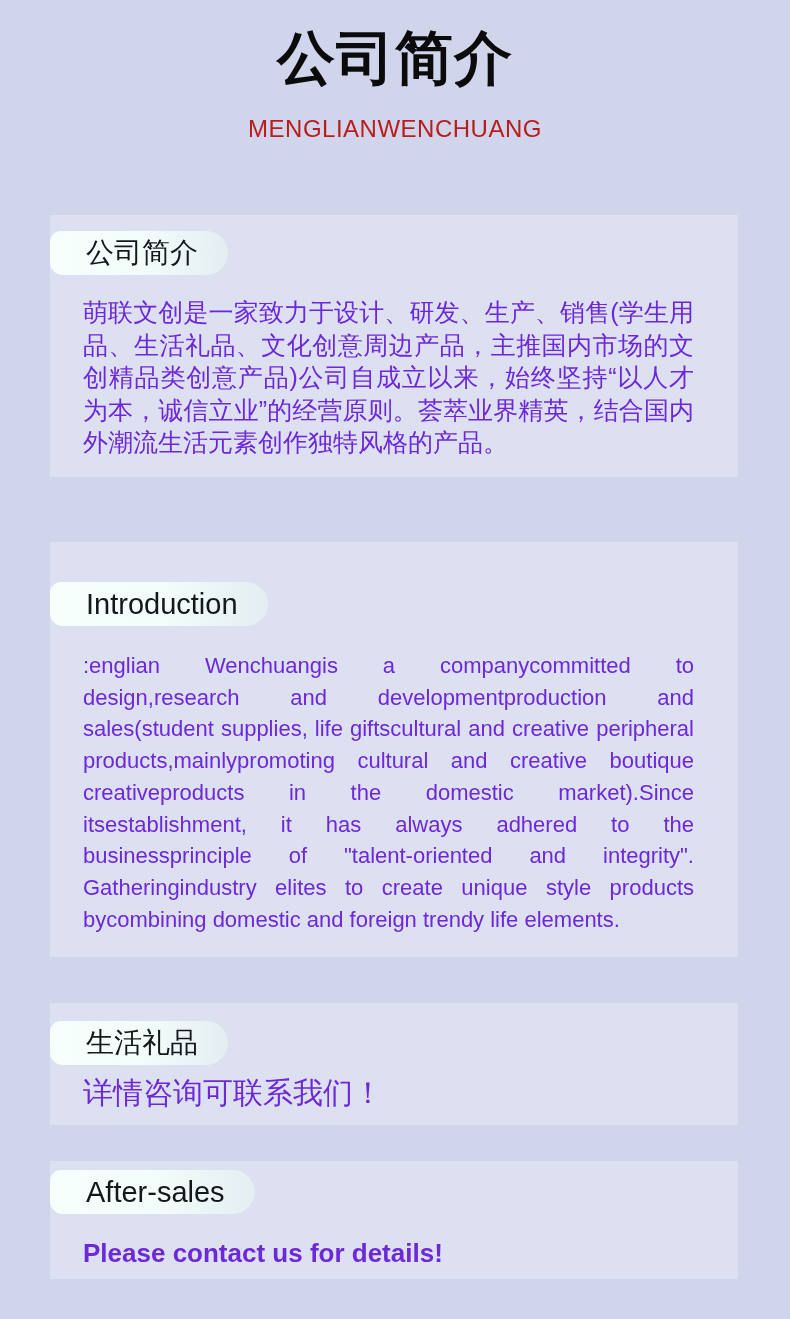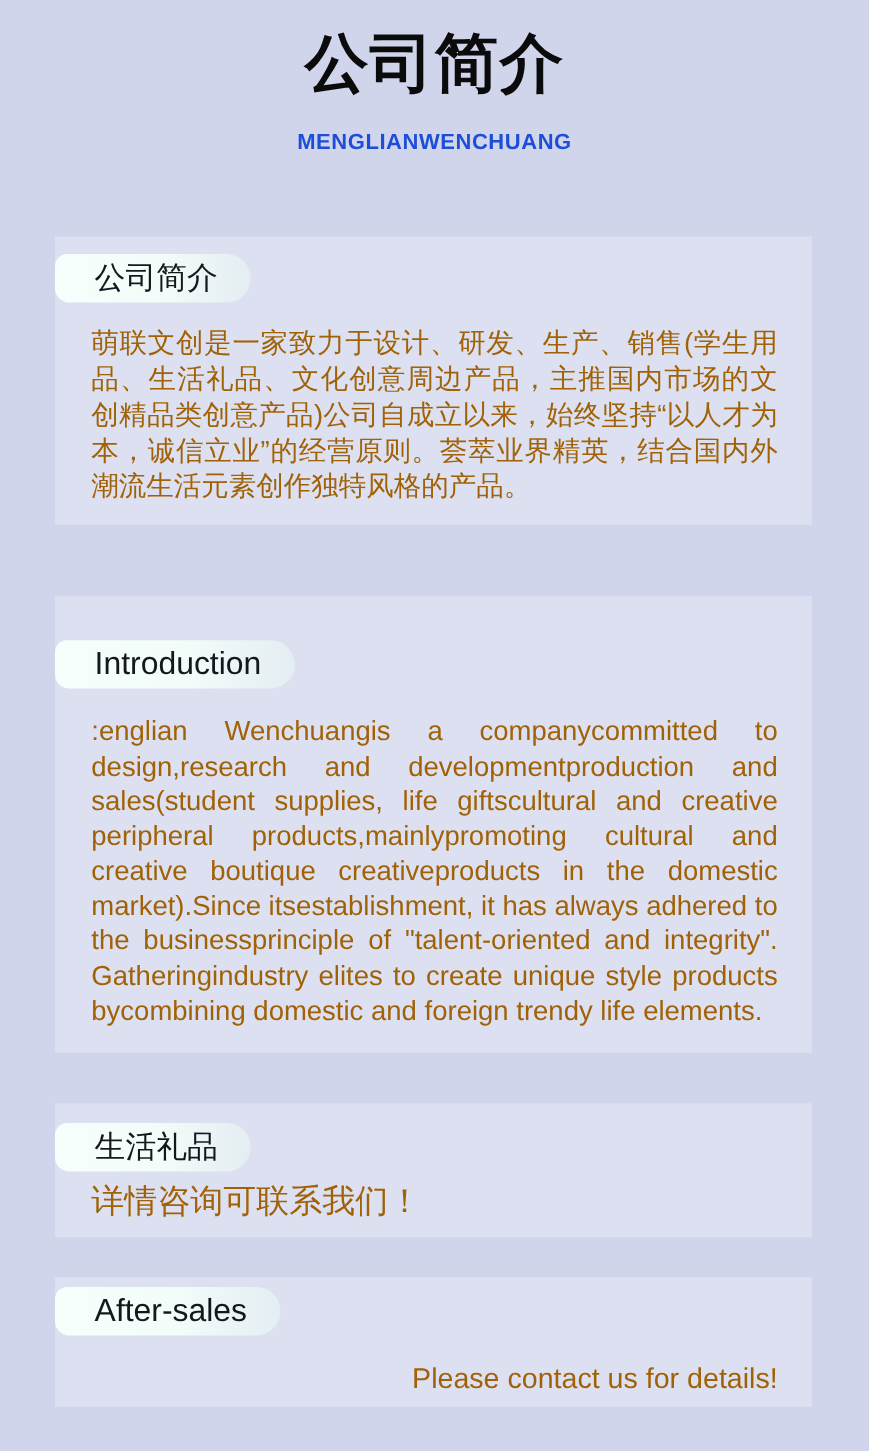--- a/index.html
+++ b/index.html
@@ -17,24 +17,24 @@
     margin-top: 24px;
     line-height: 68px;
     font-size: 58px;
     font-weight: 900;
     letter-spacing: 1px;
     color: #0b0b0c;
   }
   .page-subtitle {
     margin-top: 20px;
     line-height: 34px;
-    font-size: 20px;
-    font-weight: 700;
+    font-size: 24px;
+    font-weight: 400;
     letter-spacing: 0.5px;
-    color: #1d4ed8;
+    color: #b91c1c;
   }
   .card {
     position: absolute;
     left: 50px;
     width: 688px;
     background: #dce0f1;
     overflow: hidden;
   }
   .card-1 { top: 215px;  height: 262px; }
   .card-2 { top: 542px;  height: 415px; }
@@ -51,28 +51,28 @@
     white-space: nowrap;
   }
   .pill.cjk { font-size: 28px; font-weight: 500; }
   .pill.en  { font-size: 29px; font-weight: 400; }
   .card-1 .pill { margin-top: 16px; }
   .card-2 .pill { margin-top: 40px; }
   .card-3 .pill { margin-top: 18px; }
   .card-4 .pill { margin-top: 9px;  }
   .body-text {
     margin-left: 33px;
-    margin-right: 31px;
+    margin-right: 44px;
     text-align: justify;
-    color: #a16207;
+    color: #6d28d9;
   }
   .body-cn   { font-size: 25px; line-height: 32.5px; margin-top: 21px; }
-  .body-en   { font-size: 25px; line-height: 31.7px; margin-top: 24px; }
+  .body-en   { font-size: 22px; line-height: 31.7px; margin-top: 24px; }
   .body-line-cn { font-size: 30px; line-height: 26px; margin-top: 15px; text-align: left; }
-  .body-line-en { font-size: 26px; line-height: 28px; margin-top: 25px; text-align: right; }
+  .body-line-en { font-size: 26px; line-height: 28px; margin-top: 25px; text-align: left; font-weight: bold; }
 </style>
 </head>
 <body>
 
 <header class="page-header">
   <h1 class="page-title">公司简介</h1>
   <div class="page-subtitle">MENGLIANWENCHUANG</div>
 </header>
 
 <section class="card card-1">

